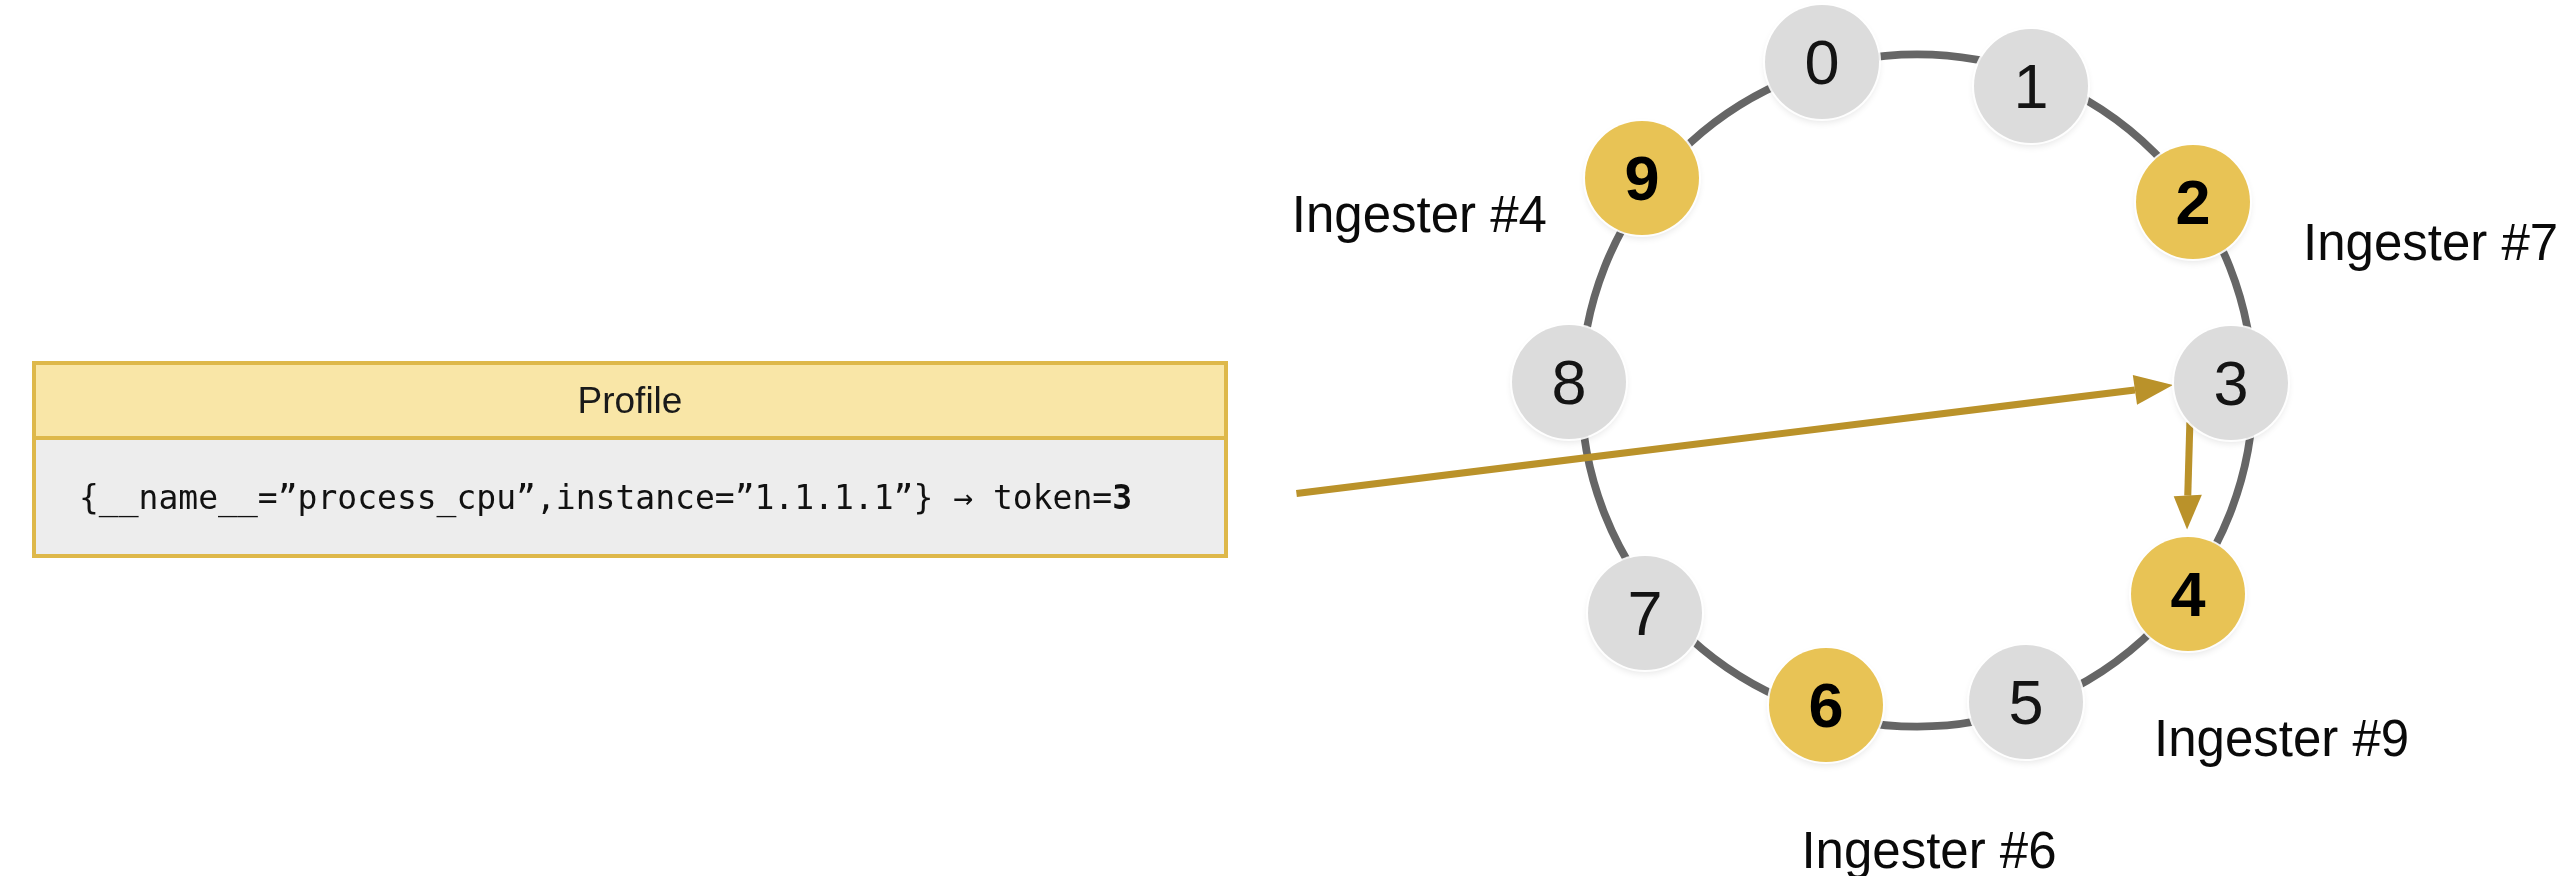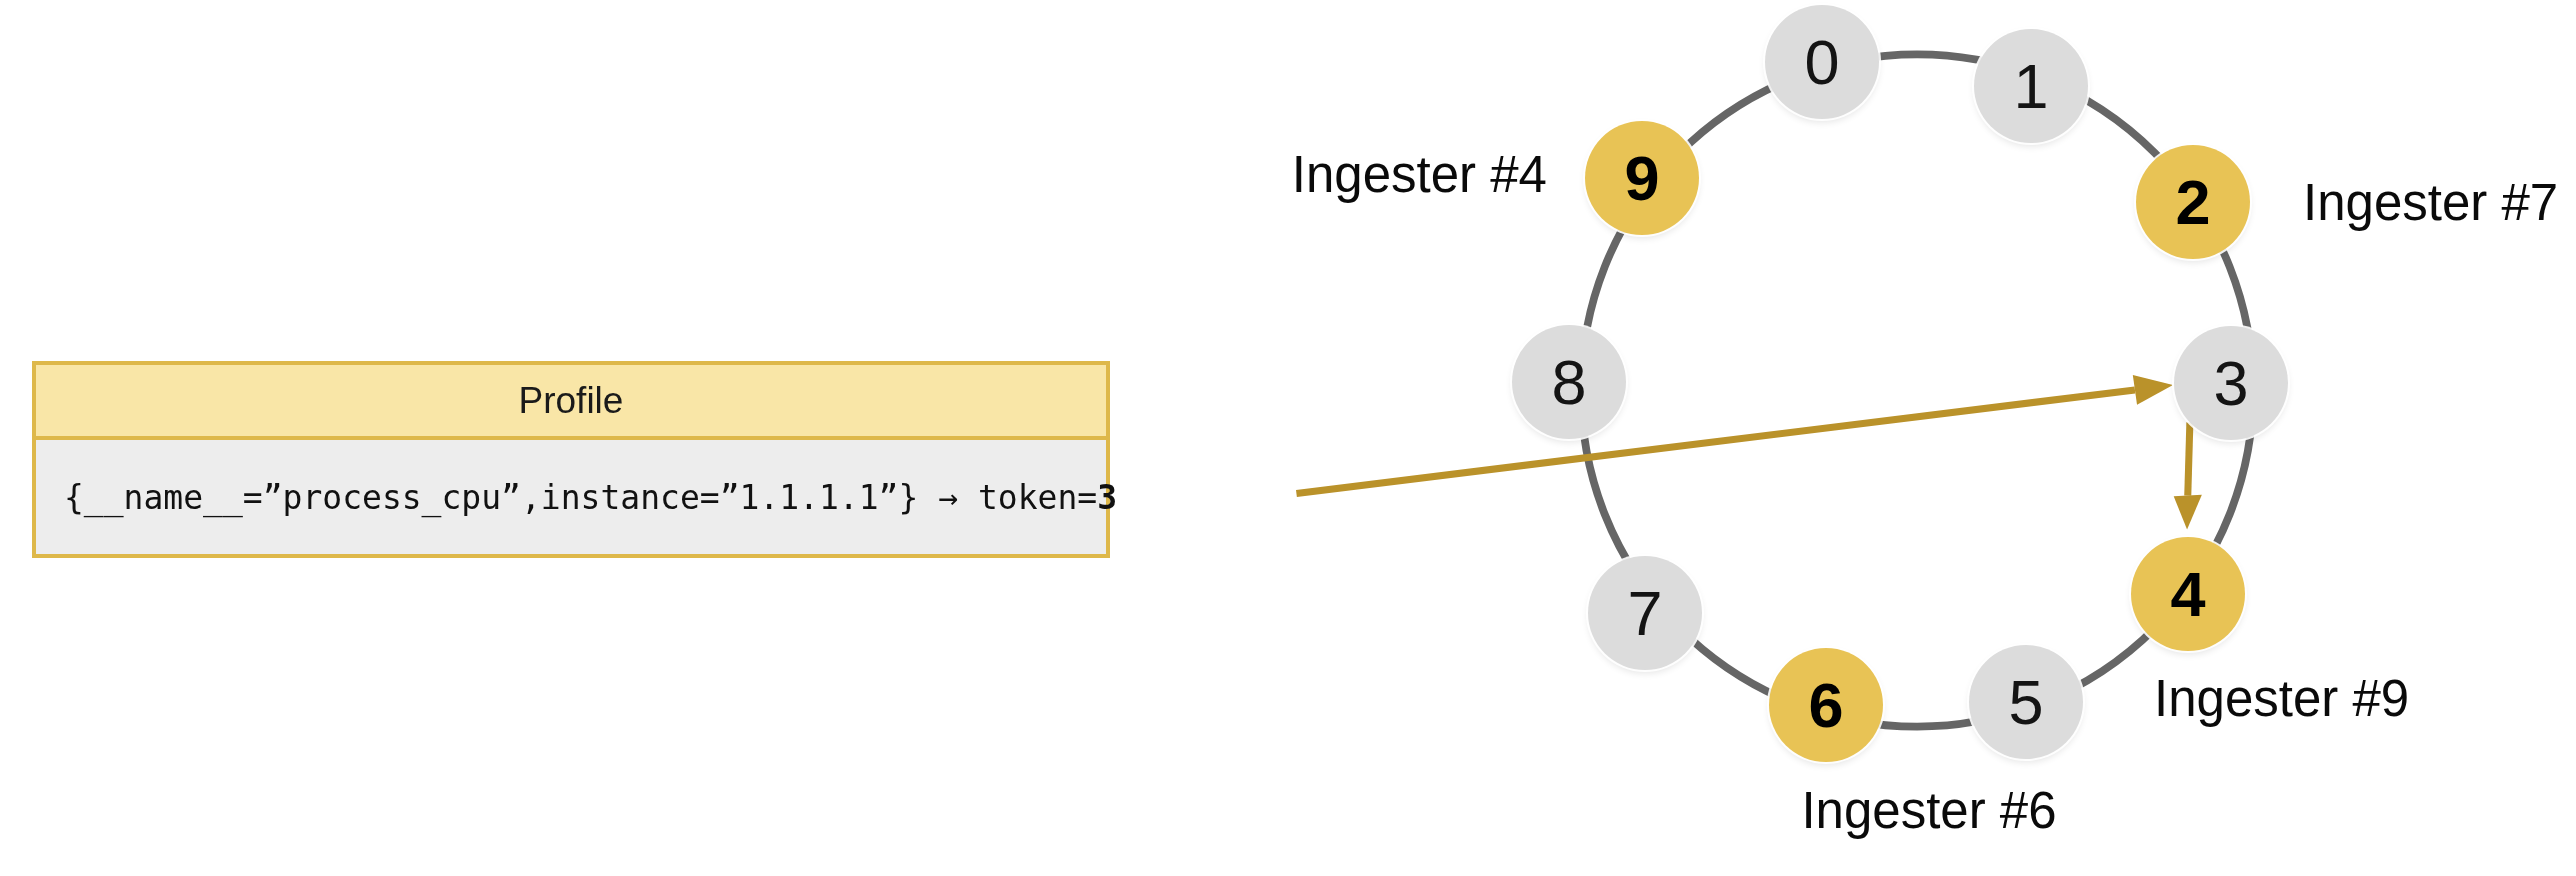--- a/index.html
+++ b/index.html
@@ -14,41 +14,41 @@
     height: 877px;
     overflow: hidden;
     background: #ffffff;
   }
 
   
   .profile-box {
     position: absolute;
     left: 32px;
     top: 361px;
-    width: 1078px;
+    width: 1196px;
     box-sizing: border-box;
     border: 4.2px solid #DEB84A;
     z-index: 1;
   }
   .profile-header {
     height: 71px;
     background: #F9E6A7;
     border-bottom: 4.2px solid #DEB84A;
     display: flex;
     align-items: center;
     justify-content: center;
     font-size: 37px;
     color: #1a1a1a;
   }
   .profile-body {
     height: 114px;
     background: #EDEDED;
     display: flex;
     align-items: center;
-    padding-left: 28px;
+    padding-left: 43px;
     font-family: "DejaVu Sans Mono", monospace;
     font-size: 33px;
     color: #111111;
     white-space: nowrap;
   }
   .profile-body b { font-weight: 700; }
 
   
   #diagram-svg {
     position: absolute;
@@ -76,20 +76,21 @@
   .node.gray   { background: #DCDCDC; color: #141414; font-weight: 400; }
   .node.yellow { background: #E8C355; color: #000000; font-weight: 700; }
 
   
   .ingester-label {
     position: absolute;
     font-size: 51px;
     color: #0a0a0a;
     white-space: nowrap;
     z-index: 3;
+    margin-top: 40px;
   }
   #ingester-label-1 { left: 2303px; top: 202px;  transform: translate(0, -50%); }
   #ingester-label-2 { left: 2154px; top: 698px;  transform: translate(0, -50%); }
   #ingester-label-3 { left: 1929px; top: 810px; transform: translate(-50%, -50%); }
   #ingester-label-4 { left: 1547px; top: 174px;  transform: translate(-100%, -50%); }
 
   
   #node-0 { left: 1822px; top: 62px;  }
   #node-1 { left: 2031px; top: 86px; }
   #node-2 { left: 2193px; top: 202px; }

